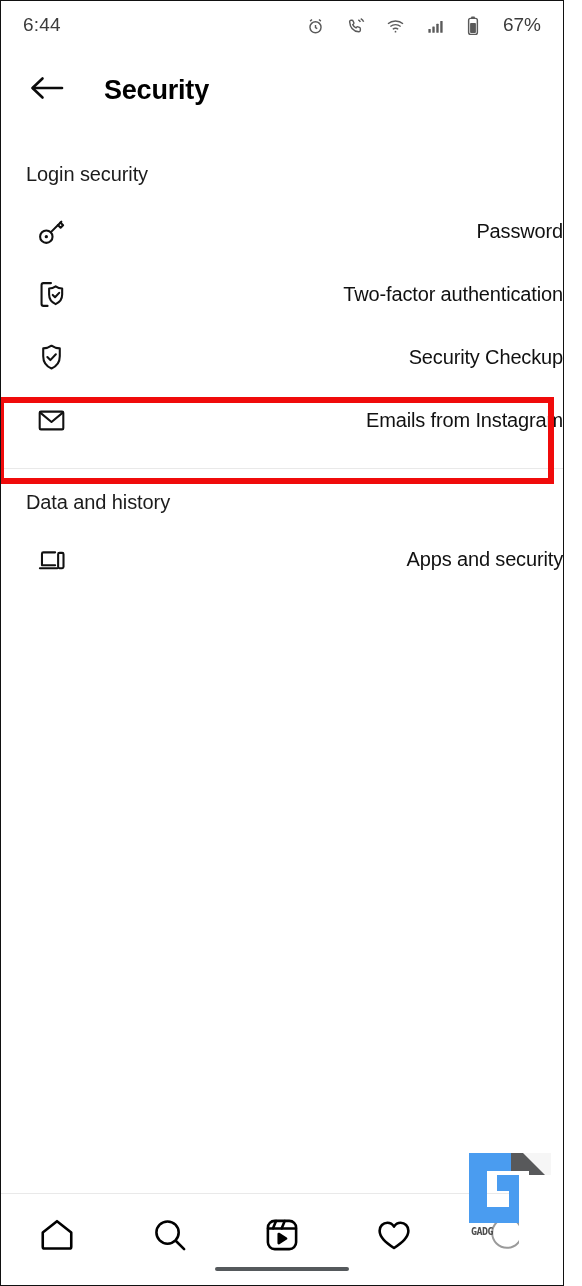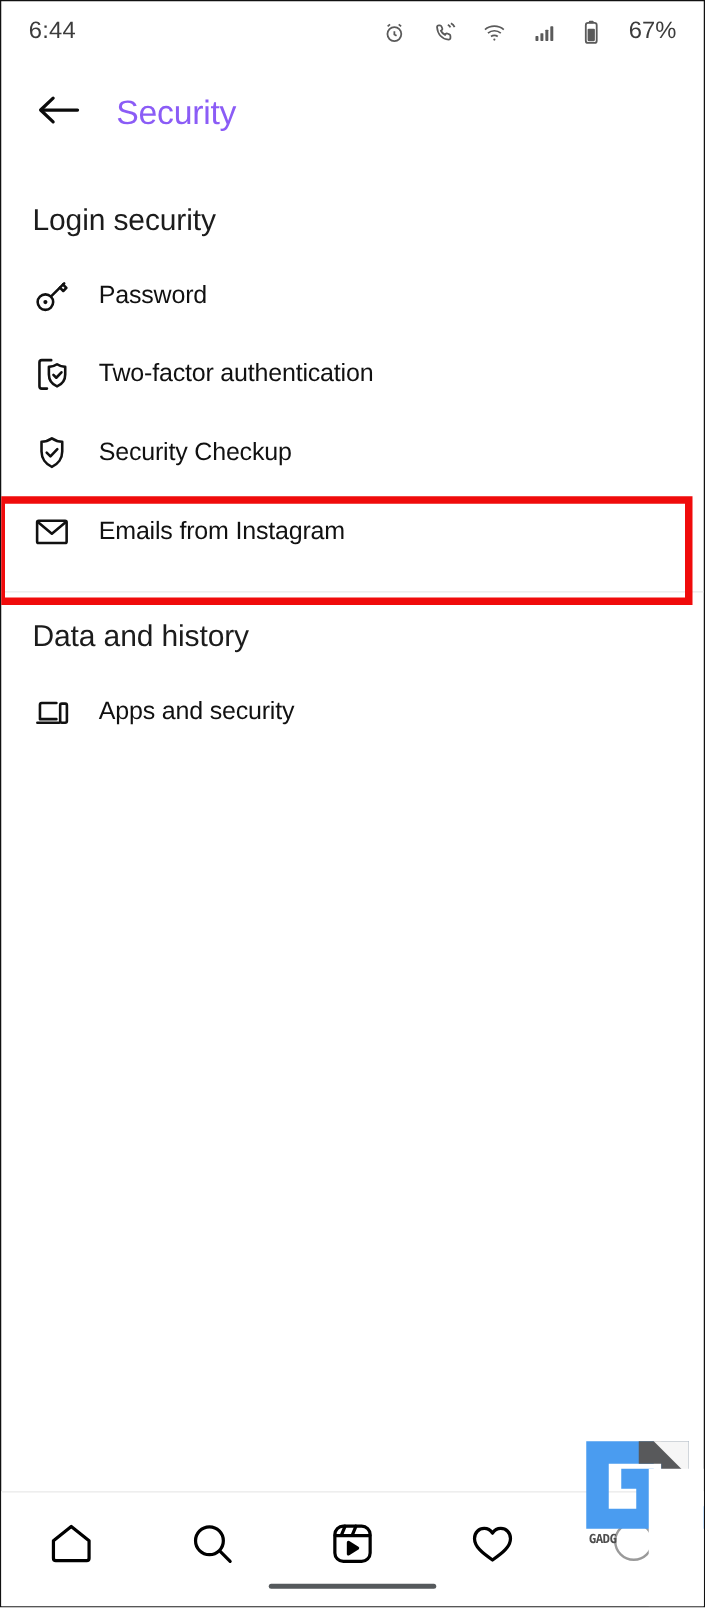--- a/index.html
+++ b/index.html
@@ -60,46 +60,47 @@
   .back-btn {
     width: 56px;
     margin-left: 18px;
     display: flex;
     align-items: center;
     justify-content: center;
     cursor: pointer;
   }
   .page-title {
     font-size: 27px;
-    font-weight: normal;
-    color: #8b5cf6;
-    margin-left: 18px;
+    font-weight: bold;
+    color: #000000;
+    margin-left: 29px;
     letter-spacing: -0.2px;
   }
 
   
   .content {
     position: absolute;
     top: 140px;
     left: 0; right: 0;
     bottom: 96px;
   }
   .section-header {
-    font-size: 24px;
+    font-size: 20px;
     color: #1c1c1c;
     padding: 22px 0 14px 25px;
     letter-spacing: -0.1px;
   }
   .row {
     display: flex;
     align-items: center;
     height: 63px;
-    padding-left: 25px;
+    padding-left: 35px;
     box-sizing: border-box;
     cursor: pointer;
+    justify-content: space-between;
   }
   .row-icon {
     width: 30px;
     height: 30px;
     display: flex;
     align-items: center;
     justify-content: center;
     flex: none;
   }
   .row-icon svg { display: block; }

